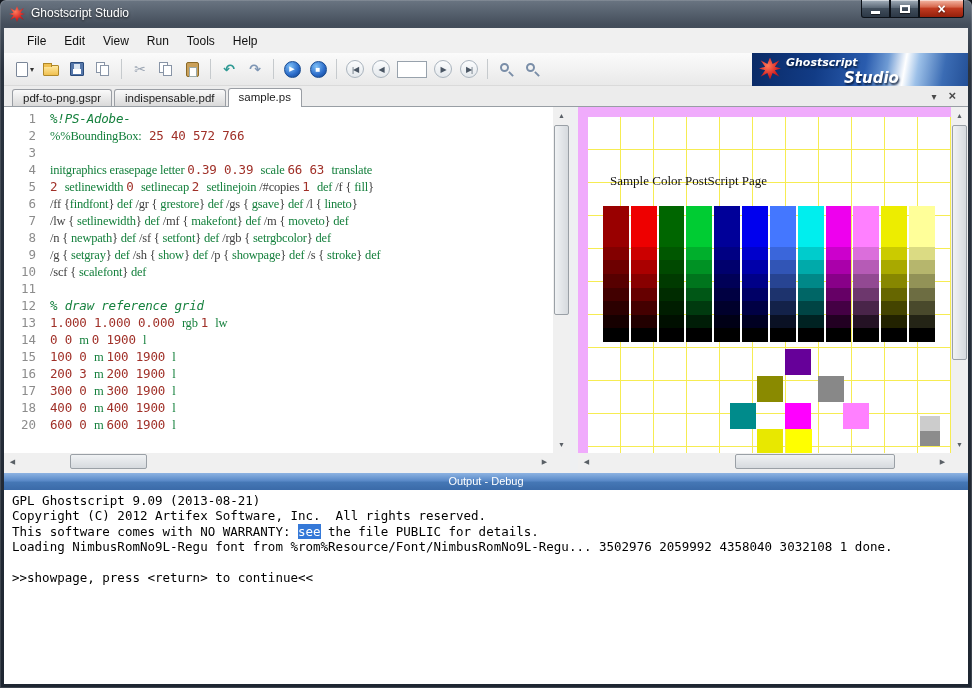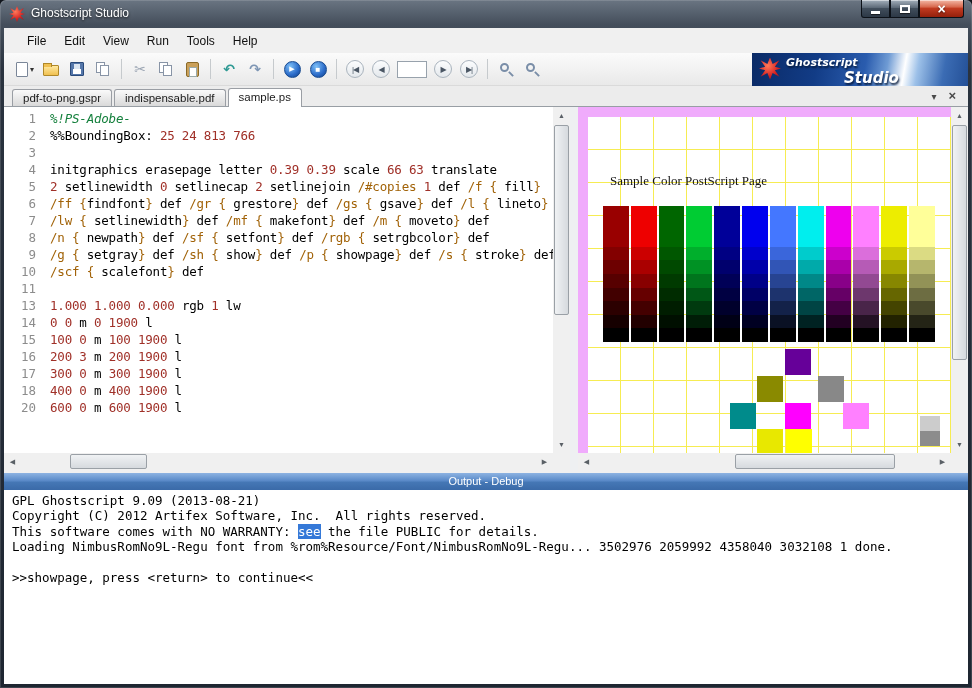--- a/index.html
+++ b/index.html
@@ -104,23 +104,23 @@
   .editor-pane { width:566px; position:relative; background:#fff; }
   .splitter { width:8px; background:#eef0f2; }
   .preview-pane { flex:1; position:relative; background:#fff; }
 
   
   .code-editor { position:absolute; left:0; top:0; right:17px; bottom:17px; overflow:hidden; background:#fff; padding-top:3px; }
   .ed-line { display:flex; height:17px; line-height:17px;
     font-family:"DejaVu Sans Mono", monospace; font-size:12.5px; letter-spacing:-0.2px; white-space:pre; }
   .ln { flex:none; width:46px; text-align:right; padding-right:14px; color:#8c8c8c; letter-spacing:0; }
   .tok-c { color:#15803d; font-style:italic; }
-  .tok-k { color:#000000; }
+  .tok-k { color:#15803d;font-family:Liberation Serif, serif; }
   .tok-n { color:#a03028; }
-  .tok-r { color:#a16207; }
+  .tok-r { color:#404040;font-family:Liberation Serif, serif; }
 
   
   .vsb { position:absolute; top:0; right:0; bottom:17px; width:17px; background:#f0f0f0; }
   .hsb { position:absolute; left:0; right:17px; bottom:0; height:17px; background:#f0f0f0; }
   .sb-corner { position:absolute; right:0; bottom:0; width:17px; height:17px; background:#f0f0f0; }
   .sb-arrow { position:absolute; width:17px; height:17px; display:flex; align-items:center; justify-content:center;
     font-size:7px; color:#5a6066; }
   .vsb .up { top:0; } .vsb .down { bottom:0; }
   .hsb .left { left:0; } .hsb .right { right:0; }
   .sb-thumb { position:absolute; background:linear-gradient(90deg,#f0f2f4,#d6dade); border:1px solid #9aa0a6; border-radius:2px; }
@@ -270,30 +270,31 @@
       <div class="tab-controls">
         <span class="tc-dd">▾</span>
         <span class="tc-x">×</span>
       </div>
     </div>
 
     <div class="main">
       <div class="editor-pane">
         <div class="code-editor">
             <div class="ed-line"><span class="ln">1</span><span><span class="tok-c">%!PS-Adobe-</span></span></div>
-            <div class="ed-line"><span class="ln">2</span><span><span class="tok-k">%%BoundingBox:</span><span class="tok-n"> 25 24 813 766</span></span></div>
+            <div class="ed-line"><span class="ln">2</span><span><span class="tok-k">%%BoundingBox:</span><span class="tok-n"> 25 40 572 766</span></span></div>
             <div class="ed-line"><span class="ln">3</span><span></span></div>
             <div class="ed-line"><span class="ln">4</span><span><span class="tok-k">initgraphics erasepage letter </span><span class="tok-n">0.39 0.39 </span><span class="tok-k">scale </span><span class="tok-n">66 63 </span><span class="tok-k">translate</span></span></div>
             <div class="ed-line"><span class="ln">5</span><span><span class="tok-n">2 </span><span class="tok-k">setlinewidth </span><span class="tok-n">0 </span><span class="tok-k">setlinecap </span><span class="tok-n">2 </span><span class="tok-k">setlinejoin </span><span class="tok-r">/#copies </span><span class="tok-n">1 </span><span class="tok-k">def </span><span class="tok-r">/f { </span><span class="tok-k">fill</span><span class="tok-r">}</span></span></div>
             <div class="ed-line"><span class="ln">6</span><span><span class="tok-r">/ff {</span><span class="tok-k">findfont</span><span class="tok-r">} </span><span class="tok-k">def </span><span class="tok-r">/gr { </span><span class="tok-k">grestore</span><span class="tok-r">} </span><span class="tok-k">def </span><span class="tok-r">/gs { </span><span class="tok-k">gsave</span><span class="tok-r">} </span><span class="tok-k">def </span><span class="tok-r">/l { </span><span class="tok-k">lineto</span><span class="tok-r">}</span></span></div>
             <div class="ed-line"><span class="ln">7</span><span><span class="tok-r">/lw { </span><span class="tok-k">setlinewidth</span><span class="tok-r">} </span><span class="tok-k">def </span><span class="tok-r">/mf { </span><span class="tok-k">makefont</span><span class="tok-r">} </span><span class="tok-k">def </span><span class="tok-r">/m { </span><span class="tok-k">moveto</span><span class="tok-r">} </span><span class="tok-k">def</span></span></div>
             <div class="ed-line"><span class="ln">8</span><span><span class="tok-r">/n { </span><span class="tok-k">newpath</span><span class="tok-r">} </span><span class="tok-k">def </span><span class="tok-r">/sf { </span><span class="tok-k">setfont</span><span class="tok-r">} </span><span class="tok-k">def </span><span class="tok-r">/rgb { </span><span class="tok-k">setrgbcolor</span><span class="tok-r">} </span><span class="tok-k">def</span></span></div>
             <div class="ed-line"><span class="ln">9</span><span><span class="tok-r">/g { </span><span class="tok-k">setgray</span><span class="tok-r">} </span><span class="tok-k">def </span><span class="tok-r">/sh { </span><span class="tok-k">show</span><span class="tok-r">} </span><span class="tok-k">def </span><span class="tok-r">/p { </span><span class="tok-k">showpage</span><span class="tok-r">} </span><span class="tok-k">def </span><span class="tok-r">/s { </span><span class="tok-k">stroke</span><span class="tok-r">} </span><span class="tok-k">def</span></span></div>
             <div class="ed-line"><span class="ln">10</span><span><span class="tok-r">/scf { </span><span class="tok-k">scalefont</span><span class="tok-r">} </span><span class="tok-k">def</span></span></div>
             <div class="ed-line"><span class="ln">11</span><span></span></div>
+            <div class="ed-line"><span class="ln">12</span><span><span class="tok-c">% draw reference grid</span></span></div>
             <div class="ed-line"><span class="ln">13</span><span><span class="tok-n">1.000 1.000 0.000 </span><span class="tok-k">rgb </span><span class="tok-n">1 </span><span class="tok-k">lw</span></span></div>
             <div class="ed-line"><span class="ln">14</span><span><span class="tok-n">0 0 </span><span class="tok-k">m </span><span class="tok-n">0 1900 </span><span class="tok-k">l</span></span></div>
             <div class="ed-line"><span class="ln">15</span><span><span class="tok-n">100 0 </span><span class="tok-k">m </span><span class="tok-n">100 1900 </span><span class="tok-k">l</span></span></div>
             <div class="ed-line"><span class="ln">16</span><span><span class="tok-n">200 3 </span><span class="tok-k">m </span><span class="tok-n">200 1900 </span><span class="tok-k">l</span></span></div>
             <div class="ed-line"><span class="ln">17</span><span><span class="tok-n">300 0 </span><span class="tok-k">m </span><span class="tok-n">300 1900 </span><span class="tok-k">l</span></span></div>
             <div class="ed-line"><span class="ln">18</span><span><span class="tok-n">400 0 </span><span class="tok-k">m </span><span class="tok-n">400 1900 </span><span class="tok-k">l</span></span></div>
             <div class="ed-line"><span class="ln">20</span><span><span class="tok-n">600 0 </span><span class="tok-k">m </span><span class="tok-n">600 1900 </span><span class="tok-k">l</span></span></div>
           </div>
         <div class="vsb">
           <div class="sb-arrow up">▲</div>

